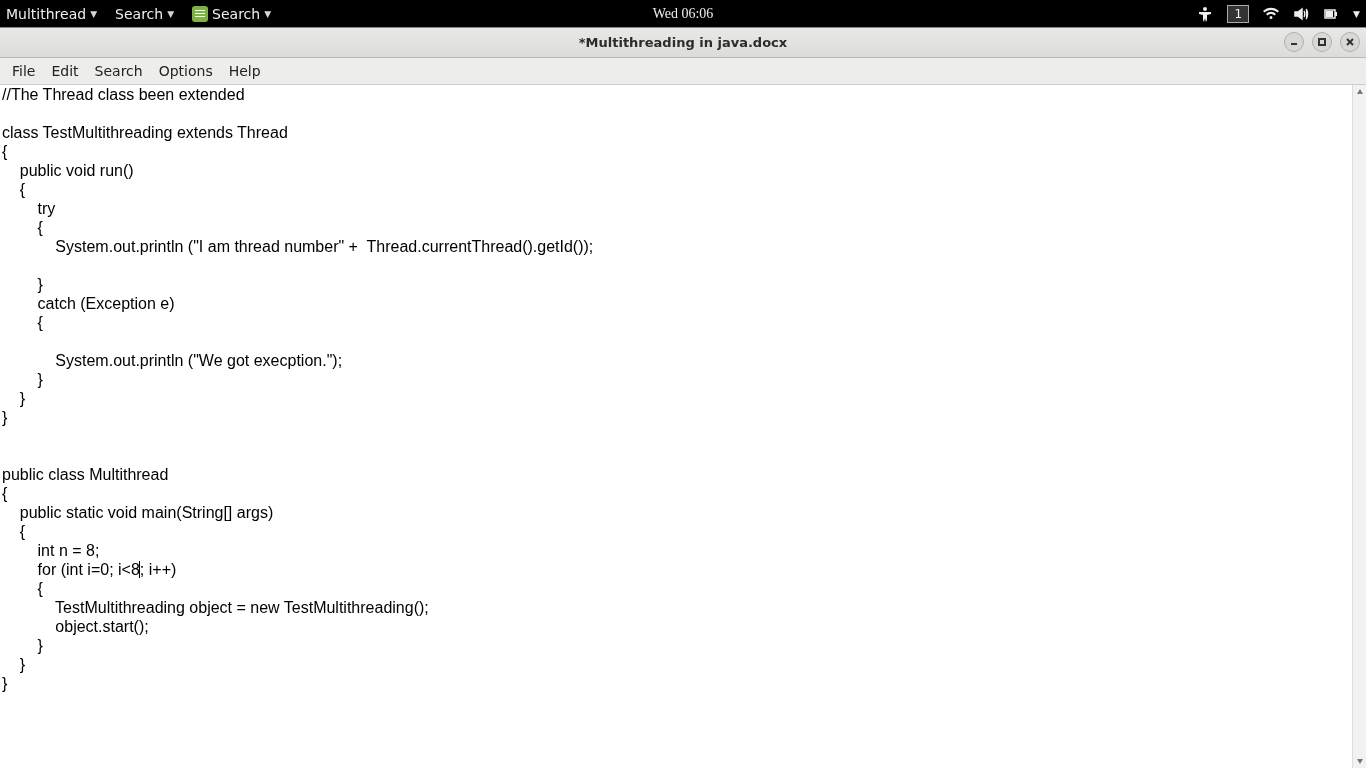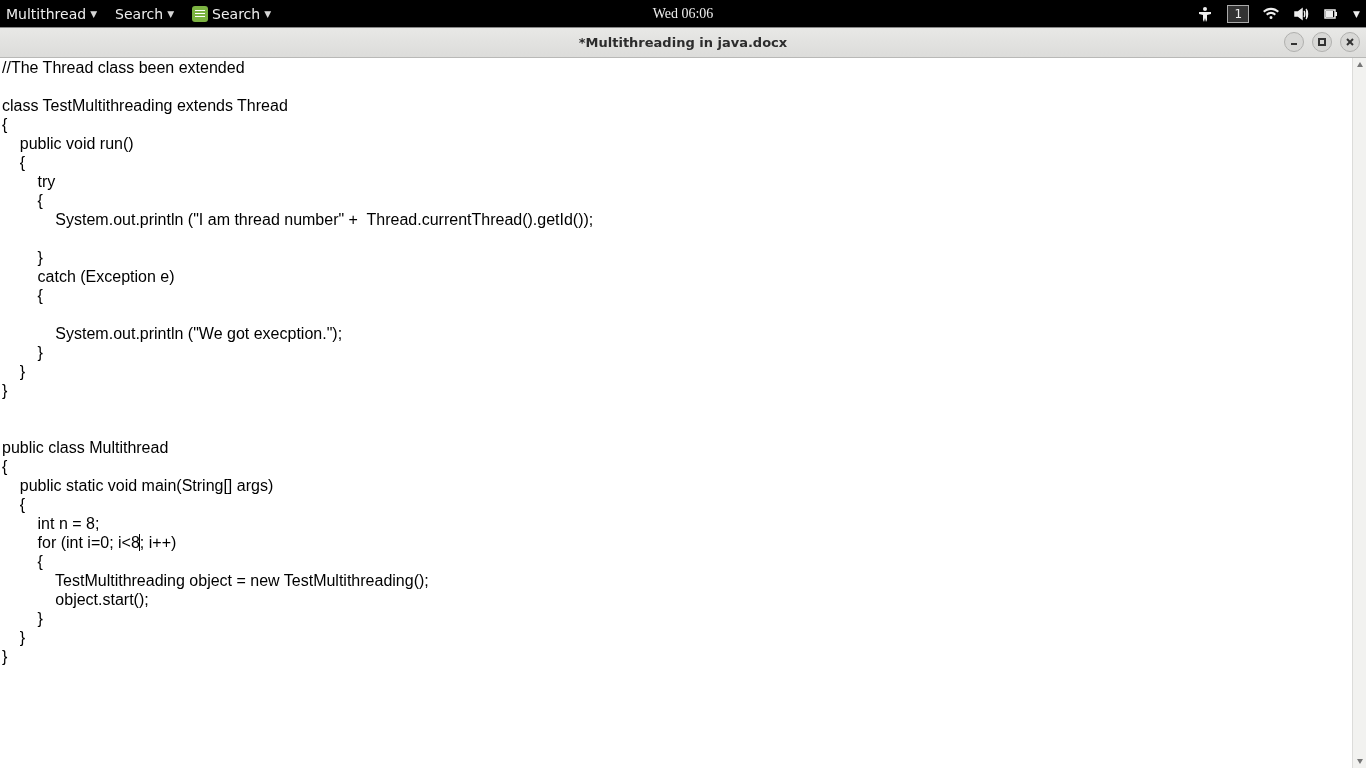--- a/index.html
+++ b/index.html
@@ -181,20 +181,27 @@
             <rect x="2" y="2" width="6" height="6"></rect>
           </svg>
       </div>
       <div class="win-btn">
         <svg viewBox="0 0 10 10">
             <line x1="2" y1="2" x2="8" y2="8"></line>
             <line x1="8" y1="2" x2="2" y2="8"></line>
           </svg>
       </div>
     </div>
+  </div>
+  <div class="menubar">
+    <div class="menu-item"><span>File</span></div>
+    <div class="menu-item"><span>Edit</span></div>
+    <div class="menu-item"><span>Search</span></div>
+    <div class="menu-item"><span>Options</span></div>
+    <div class="menu-item"><span>Help</span></div>
   </div>
   <div class="editor-wrap">
     <div class="editor"><span>//The Thread class been extended 
 
 class TestMultithreading extends Thread 
 { 
     public void run() 
     { 
         try
         { 

